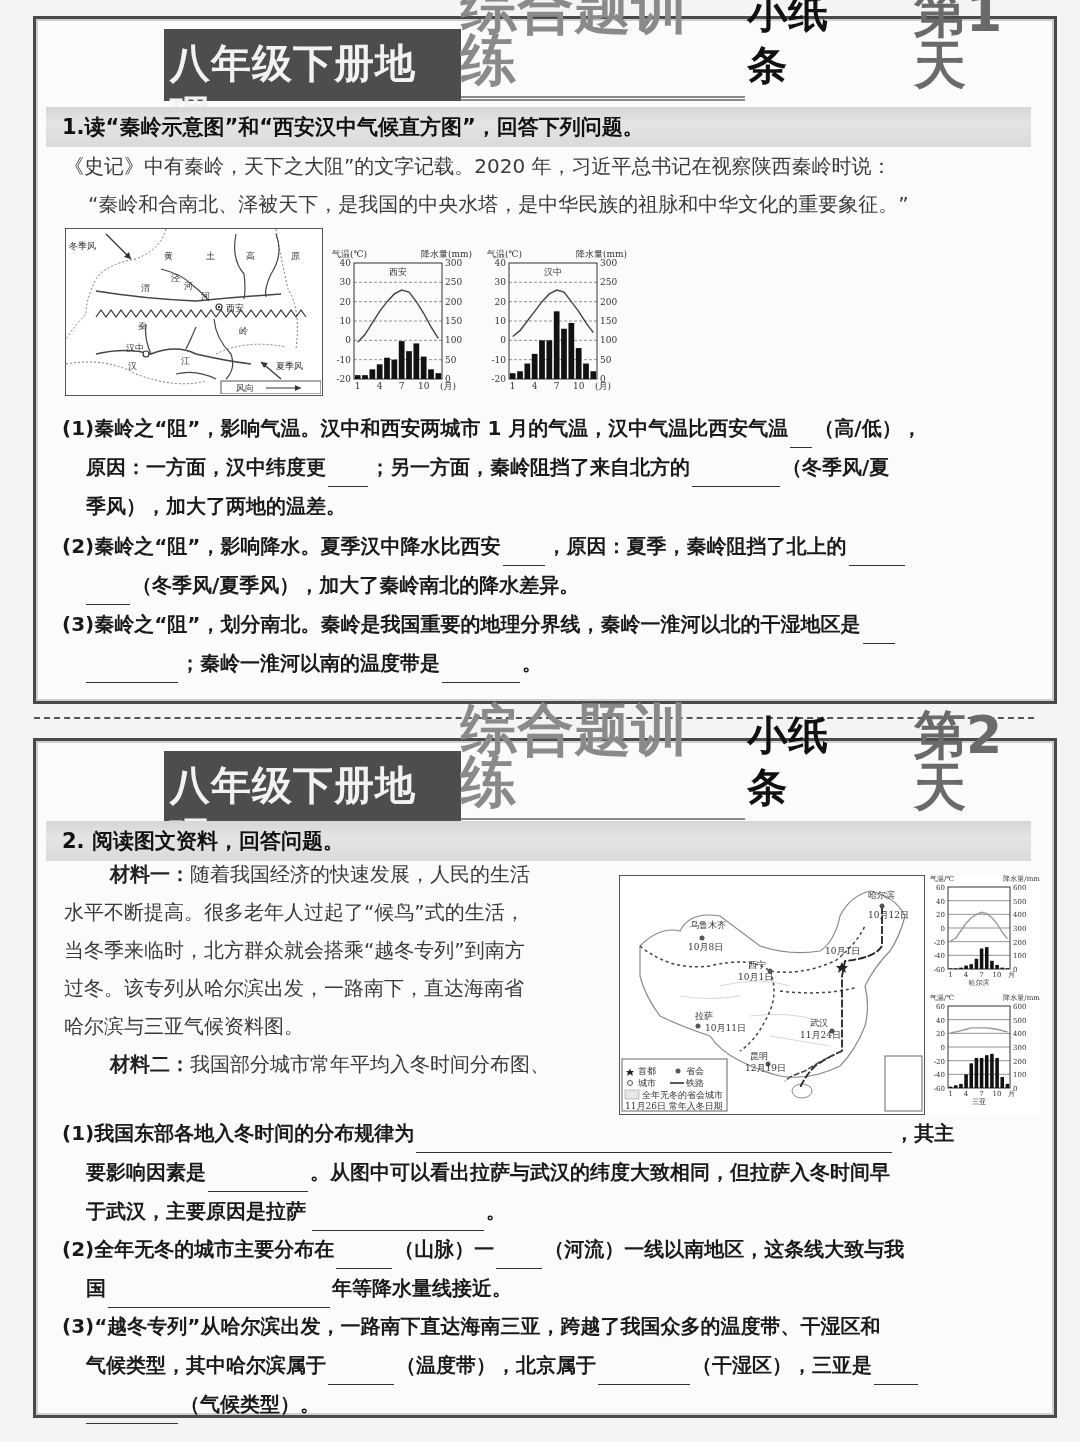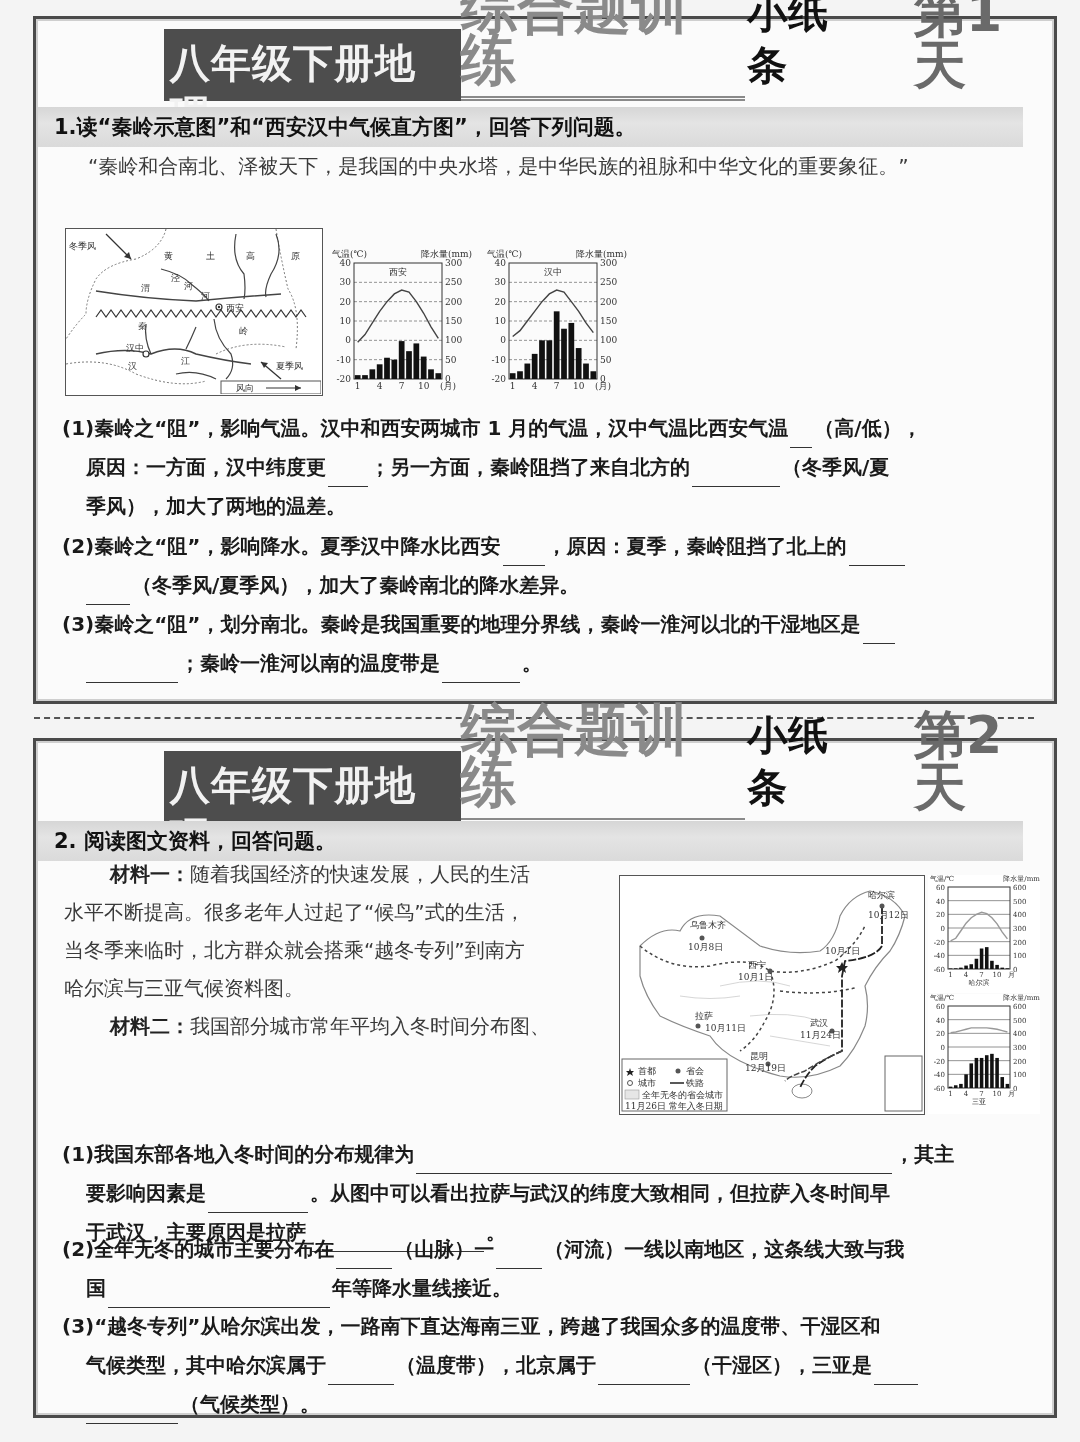--- a/index.html
+++ b/index.html
@@ -21,21 +21,21 @@
     padding: 8px 4px 10px 6px; letter-spacing: 1px; line-height: 52px; height: 72px;
   }
   .title-gray {
     color: #8a8a8a; font-weight: bold; font-size: 56px; line-height: 52px; padding-bottom: 10px;
     border-bottom: 5px double #8a8a8a; letter-spacing: 1px;
   }
   .title-black { color: #111; font-weight: bold; font-size: 40px; line-height: 52px; padding-bottom: 10px; margin-left: 2px; letter-spacing: 1px; }
   .title-day { color: #6a6a6a; font-weight: bold; font-size: 52px; line-height: 52px; padding-bottom: 10px; margin-left: 44px; }
 
   .qbar {
-    position: absolute; left: 2px; width: 985px; top: 88px; height: 40px;
+    position: absolute; left: 10px; width: 985px; top: 88px; height: 40px;
     background: linear-gradient(to bottom, #d6d6d6, #e4e4e4 40%, #dadada);
     font-weight: bold; font-size: 21px; line-height: 40px; padding-left: 16px; color: #111;
   }
 
   .para { position: absolute; font-size: 20px; line-height: 38px; color: #3a3a3a; }
   .q { position: absolute; font-size: 20px; line-height: 39px; color: #1a1a1a; font-weight: bold; }
   .q .ind { padding-left: 24px; display: block; }
   .blank { display: inline-block; border-bottom: 1.5px solid #333; height: 24px; vertical-align: bottom; margin: 0 2px; }
 
   .divider {
@@ -54,20 +54,21 @@
   <div class="title-row">
     <span class="title-dark">八年级下册地理</span>
     <span class="title-gray">综合题训练</span>
     <span class="title-black">小纸条</span>
     <span class="title-day">第1天</span>
   </div>
 
   <div class="qbar">1.读“秦岭示意图”和“西安汉中气候直方图”，回答下列问题。</div>
 
   <div class="para" style="left:28px; top:128px;">
+    <div>《史记》中有秦岭，天下之大阻”的文字记载。2020 年，习近平总书记在视察陕西秦岭时说：</div>
     <div style="padding-left:24px;">“秦岭和合南北、泽被天下，是我国的中央水塔，是中华民族的祖脉和中华文化的重要象征。”</div>
   </div>
 
   <div class="fig" style="left:29px; top:209px; width:258px; height:168px; border:1.5px solid #555;">
     <svg width="255" height="165" viewBox="0 0 255 165">
 
       <path d="M 100 0 Q 95 20 70 30 Q 40 35 30 50 Q 20 70 20 85 Q 10 95 0 110" fill="none" stroke="#777" stroke-width="1" stroke-dasharray="2,2"></path>
       <path d="M 210 0 Q 215 30 222 60 Q 235 80 230 120" fill="none" stroke="#777" stroke-width="1" stroke-dasharray="2,2"></path>
       <path d="M 0 135 Q 40 128 70 145 Q 110 160 140 152" fill="none" stroke="#777" stroke-width="1" stroke-dasharray="2,2"></path>
       <path d="M 150 125 Q 180 110 220 118" fill="none" stroke="#777" stroke-width="1" stroke-dasharray="2,2"></path>
@@ -251,20 +252,21 @@
   </div>
 
   <div class="qbar" style="top:80px;">2. 阅读图文资料，回答问题。</div>
 
   <div class="para" style="left:28px; top:114px; width:560px; font-size:20px; line-height:38px;">
     <div style="padding-left:46px;">
       <b style="color:#222">材料一：</b><span>随着我国经济的快速发展，人民的生活</span>
     </div>
     <div>水平不断提高。很多老年人过起了“候鸟”式的生活，</div>
     <div>当冬季来临时，北方群众就会搭乘“越冬专列”到南方</div>
+    <div>过冬。该专列从哈尔滨出发，一路南下，直达海南省</div>
     <div>哈尔滨与三亚气候资料图。</div>
     <div style="padding-left:46px;">
       <b style="color:#222">材料二：</b><span>我国部分城市常年平均入冬时间分布图、</span>
     </div>
   </div>
 
   <div class="fig" style="left:583px; top:134px; width:306px; height:240px; border:1.5px solid #555;">
     <svg width="303" height="237" viewBox="0 0 303 237">
       <path d="M 20 70 Q 40 50 60 55 Q 70 35 100 40 Q 120 55 140 70 Q 170 80 200 75 Q 215 65 220 40 Q 230 20 250 15 Q 275 20 285 40 Q 280 60 270 75 Q 255 90 245 110 Q 250 130 245 150 Q 235 175 220 190 Q 190 205 160 200 Q 140 195 120 185 Q 100 175 90 160 Q 60 150 40 140 Q 25 120 20 100 Z" fill="#fff" stroke="#888" stroke-width="1.2"></path>
       <path d="M 100 110 Q 140 100 170 110 M 130 140 Q 170 135 200 145 M 150 160 Q 180 165 210 170 M 60 120 Q 90 125 120 120" fill="none" stroke="#ccc" stroke-width="0.8"></path>
@@ -399,21 +401,21 @@
         <polyline points="22.583333333333332,38.65 27.75,37.96666666666667 32.91666666666667,36.6 38.083333333333336,35.233333333333334 43.25000000000001,33.866666666666674 48.41666666666667,33.866666666666674 53.583333333333336,33.866666666666674 58.75000000000001,33.866666666666674 63.91666666666667,34.550000000000004 69.08333333333333,35.233333333333334 74.25,36.6 79.41666666666667,37.96666666666667" fill="none" stroke="#999" stroke-width="1.4"></polyline>
         <text x="22.583333333333332" y="102" font-size="7" text-anchor="middle" fill="#333" font-family="DejaVu Serif, serif">1</text>
         <text x="38.083333333333336" y="102" font-size="7" text-anchor="middle" fill="#333" font-family="DejaVu Serif, serif">4</text>
         <text x="53.583333333333336" y="102" font-size="7" text-anchor="middle" fill="#333" font-family="DejaVu Serif, serif">7</text>
         <text x="69.08333333333333" y="102" font-size="7" text-anchor="middle" fill="#333" font-family="DejaVu Serif, serif">10</text>
         <text x="80" y="102" font-size="7" text-anchor="start" fill="#333" font-family="DejaVu Serif, serif">月</text>
         <text x="51" y="110" font-size="7" text-anchor="middle" fill="#333" font-family="DejaVu Serif, serif">三亚</text>
       </svg>
   </div>
 
-  <div class="q" style="left:26px; top:394px; width:980px;">
+  <div class="q" style="left:26px; top:373px; width:980px;">
     <div>
       <span>(1)我国东部各地入冬时间的分布规律为</span><span class="blank" style="width:476px"></span><span>，其主</span>
     </div>
     <div class="ind">
       <span>要影响因素是</span><span class="blank" style="width:100px"></span><span>。从图中可以看出拉萨与武汉的纬度大致相同，但拉萨入冬时间早</span>
     </div>
     <div class="ind">
       <span>于武汉，主要原因是拉萨</span><span class="blank" style="width:172px; margin-left:6px;"></span><span>。</span>
     </div>
   </div>

